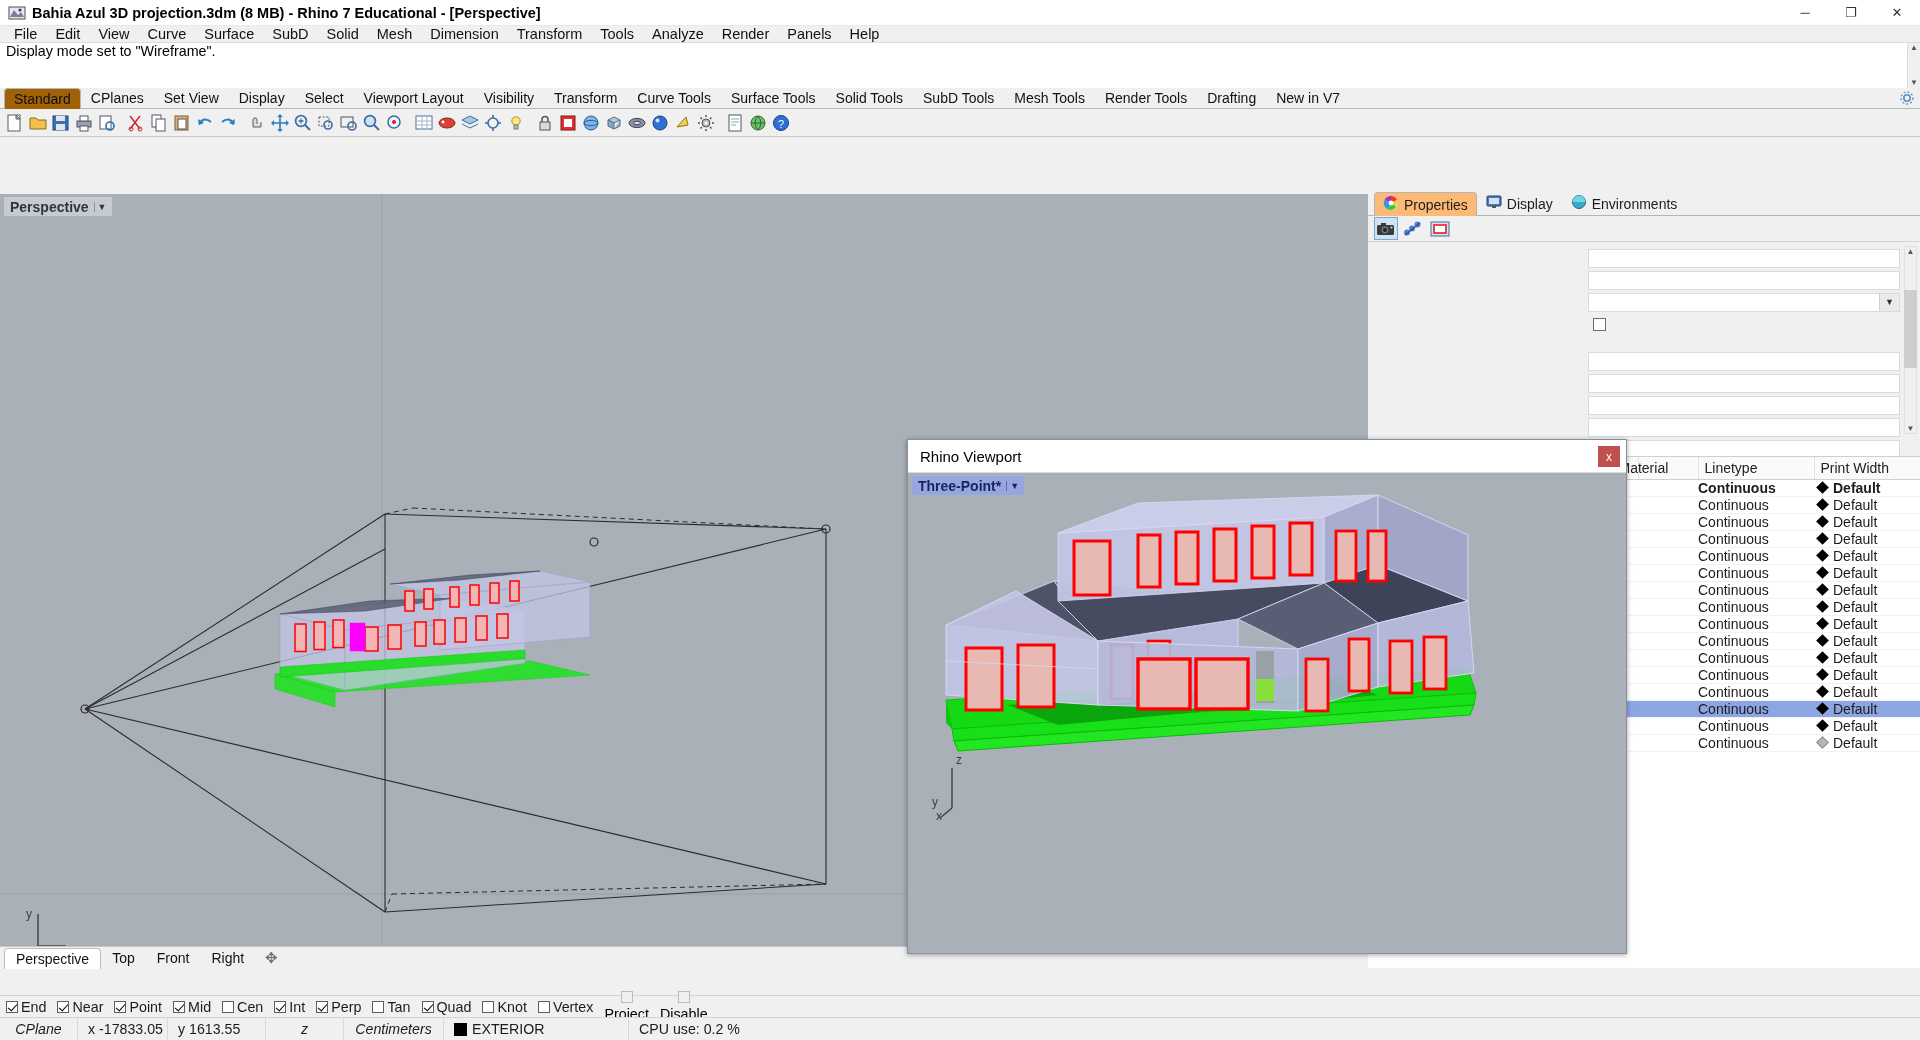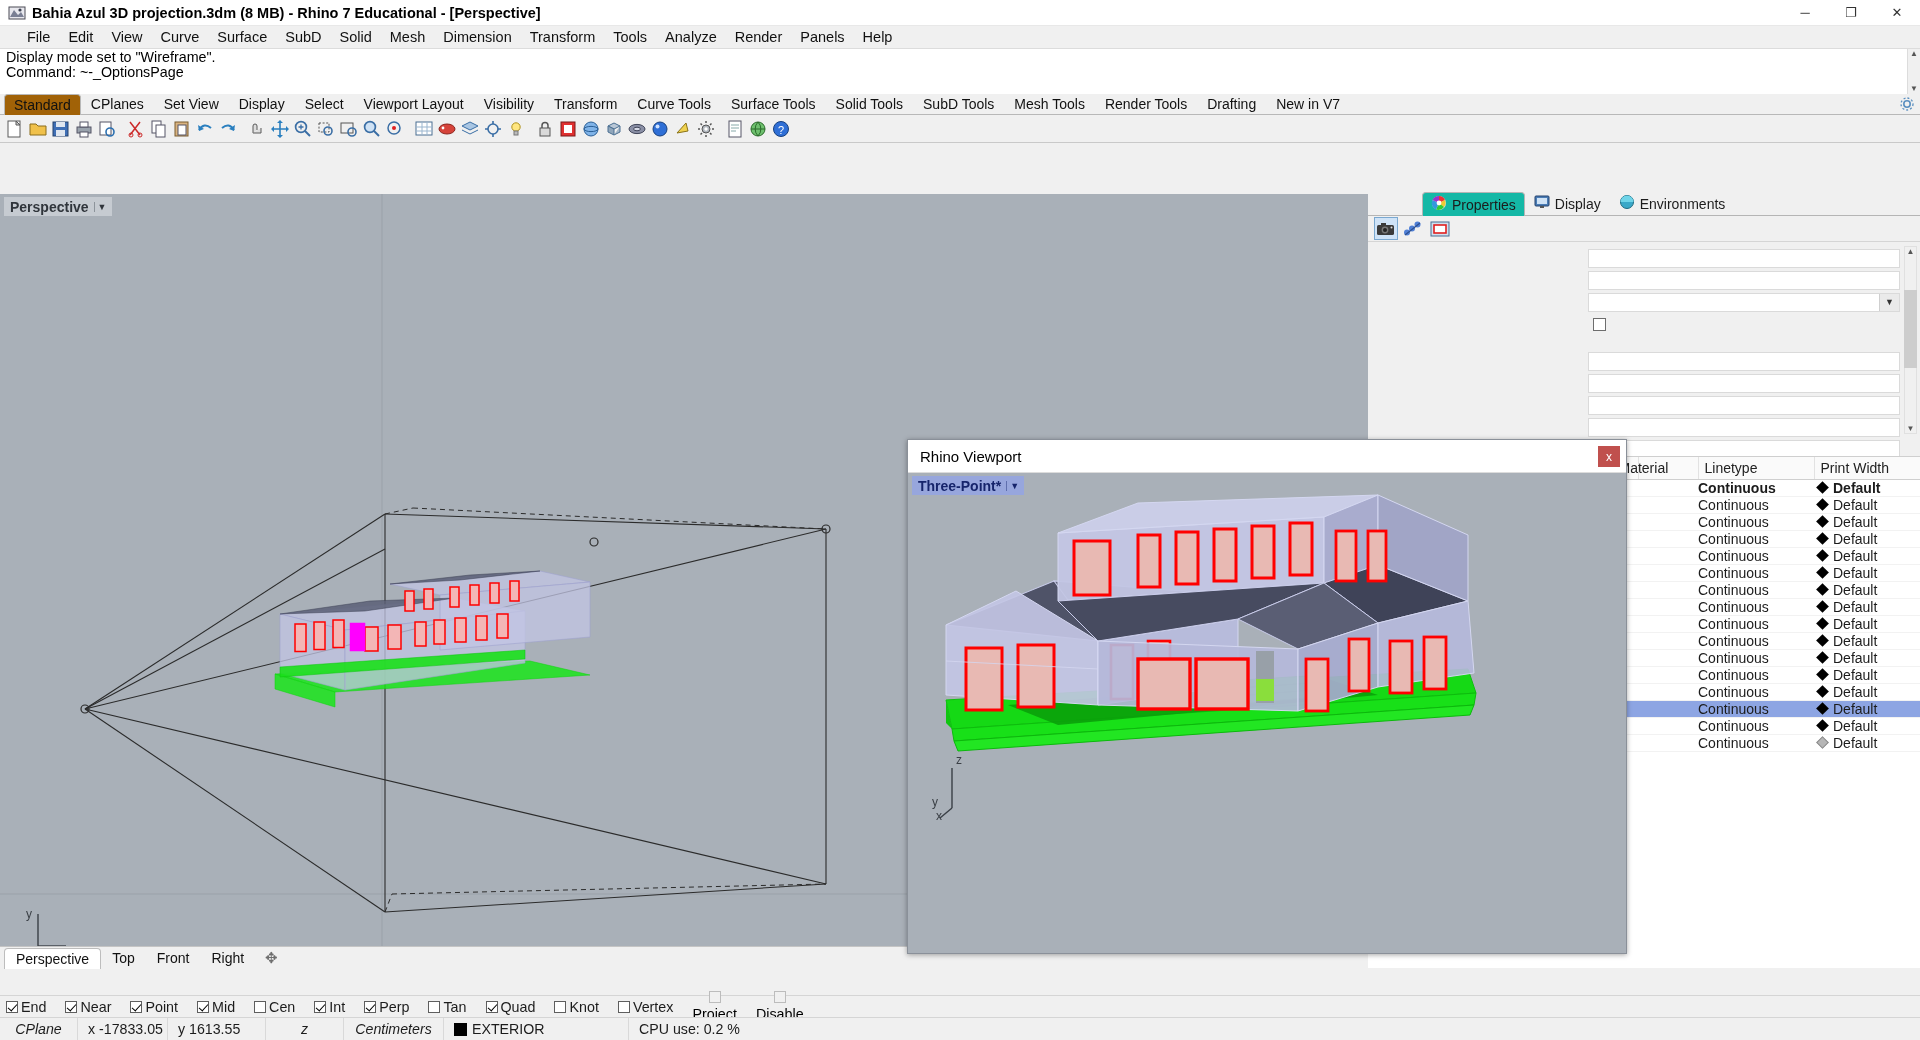--- a/index.html
+++ b/index.html
@@ -20,22 +20,22 @@
   }
   .tb-ico{ width:18px;height:18px;margin-right:6px; flex:none; }
   .tb-title{ font-size:14.5px; color:#000; white-space:nowrap;font-weight:bold; }
   .tb-spacer{ flex:1; }
   .win-btns{ display:flex; height:26px; }
   .win-btn{ width:46px;height:26px;display:flex;align-items:center;justify-content:center;
     font-size:13px;color:#333;}
 
   
   .menubar{
-    height:22px; background:#f0f0f0; display:flex; align-items:center;
-    padding-left:18px; font-size:14.5px;
+    height:16px; background:#f0f0f0; display:flex; align-items:center;
+    padding-left:5px; font-size:14.5px;
   }
   .menu-item{ padding:2px 9px; color:#111; white-space:nowrap; }
 
   
   .cmdwrap{ position:relative; background:#fff; border-top:1px solid #dcdcdc; }
   .cmdhist{ height:45px; padding:1px 6px; font-size:14.3px; line-height:15.2px; color:#000; }
   .cmdline{ height:18px; padding:1px 6px; font-size:14.3px; font-weight:bold;
             border-top:1px solid #e6e6e6; background:#fff;}
   .cmd-scroll{
     position:absolute; right:0; top:0; width:13px; height:100%;
@@ -89,22 +89,22 @@
   .vptab.active{ background:#fff; border:1px solid #bdbdbd; border-bottom:none;
     border-top-left-radius:4px;border-top-right-radius:4px; position:relative; top:1px;}
   .vptab-plus{ color:#6d6d6d; padding:0 10px; font-size:15px; }
 
   
   .rpanel{ position:absolute; left:1368px; top:0; width:552px; height:774px; background:#f0f0f0; }
   .rtabs{ display:flex; align-items:flex-end; height:22px; padding-left:6px;
           border-bottom:1px solid #b5b5b5; }
   .rtab{ display:flex;align-items:center;gap:5px; font-size:14px; padding:2px 8px;
          border:1px solid transparent; border-bottom:none; white-space:nowrap;}
-  .rtab.active{ background:#14b8a6; border-color:#b5b5b5;
-    border-top-left-radius:4px;border-top-right-radius:4px; position:relative; top:1px;margin-left:48px; }
+  .rtab.active{ background:#fdba74; border-color:#b5b5b5;
+    border-top-left-radius:4px;border-top-right-radius:4px; position:relative; top:1px; }
   .rsubbar{ height:26px; display:flex; align-items:center; gap:3px; padding-left:6px;
             background:#f0f0f0; border-bottom:1px solid #d5d5d5; }
   .rsub-ic{ width:24px;height:23px;display:flex;align-items:center;justify-content:center; }
   .rsub-ic.sel{ background:#cfe3f7; border:1px solid #7aa8d0; }
 
   
   .props{ position:relative; padding:6px 0 0 0; }
   .prow{ display:flex; align-items:center; height:20px; margin-bottom:2px; padding-right:20px;}
   .plabel{ width:220px; text-align:right; padding-right:8px; font-size:14px; }
   .pfield{
@@ -164,21 +164,21 @@
   }
   .dlg-vp-title{
     position:absolute; left:4px; top:36px; height:19px; display:flex; align-items:center;
     background:#97a6dd; padding:0 2px 0 6px; font-size:14px; font-weight:bold; color:#16246b;
   }
   .dlg-vp-title .cb{ margin-left:5px; border-left:1px solid #5f6fae; padding:0 3px; font-size:9px; }
 
   
   .osnap{
     position:absolute; left:0; top:995px; width:1920px; height:22px; background:#f0f0f0;
-    display:flex; align-items:center; padding-left:6px; gap:8px;
+    display:flex; align-items:center; padding-left:6px; gap:0px;
     border-top:1px solid #d5d5d5;
   }
   .osnap-item{ display:flex; align-items:center; gap:3px; margin-right:11px; font-size:14.3px;}
   .osnap-item.dim{ color:#000000;flex-direction:column; }
   .cbx{ width:12px;height:12px;border:1px solid #5e5e5e; background:#fff; position:relative;}
   .cbx.dim{ border-color:#bcbcbc; background:#f0f0f0;}
   .cbx.ck::after{
     content:""; position:absolute; left:3px; top:0px; width:4px; height:8px;
     border:solid #000; border-width:0 1.6px 1.6px 0; transform:rotate(42deg);
   }
@@ -232,21 +232,20 @@
       <div class="menu-item">Tools</div>
       <div class="menu-item">Analyze</div>
       <div class="menu-item">Render</div>
       <div class="menu-item">Panels</div>
       <div class="menu-item">Help</div>
     </div>
 
   <div class="cmdwrap">
     <div class="cmdhist">
       <div>Display mode set to "Wireframe".</div>
-      <div>Command: ~-_OptionsPage</div>
     </div>
     <div class="cmd-scroll">
       <div class="cmd-arrow">▲</div>
       <div class="cmd-arrow">▼</div>
     </div>
   </div>
 
   <div class="tabstrip" id="tabstrip">
     <div class="ttab active">Standard</div>
       <div class="ttab">CPlanes</div>

